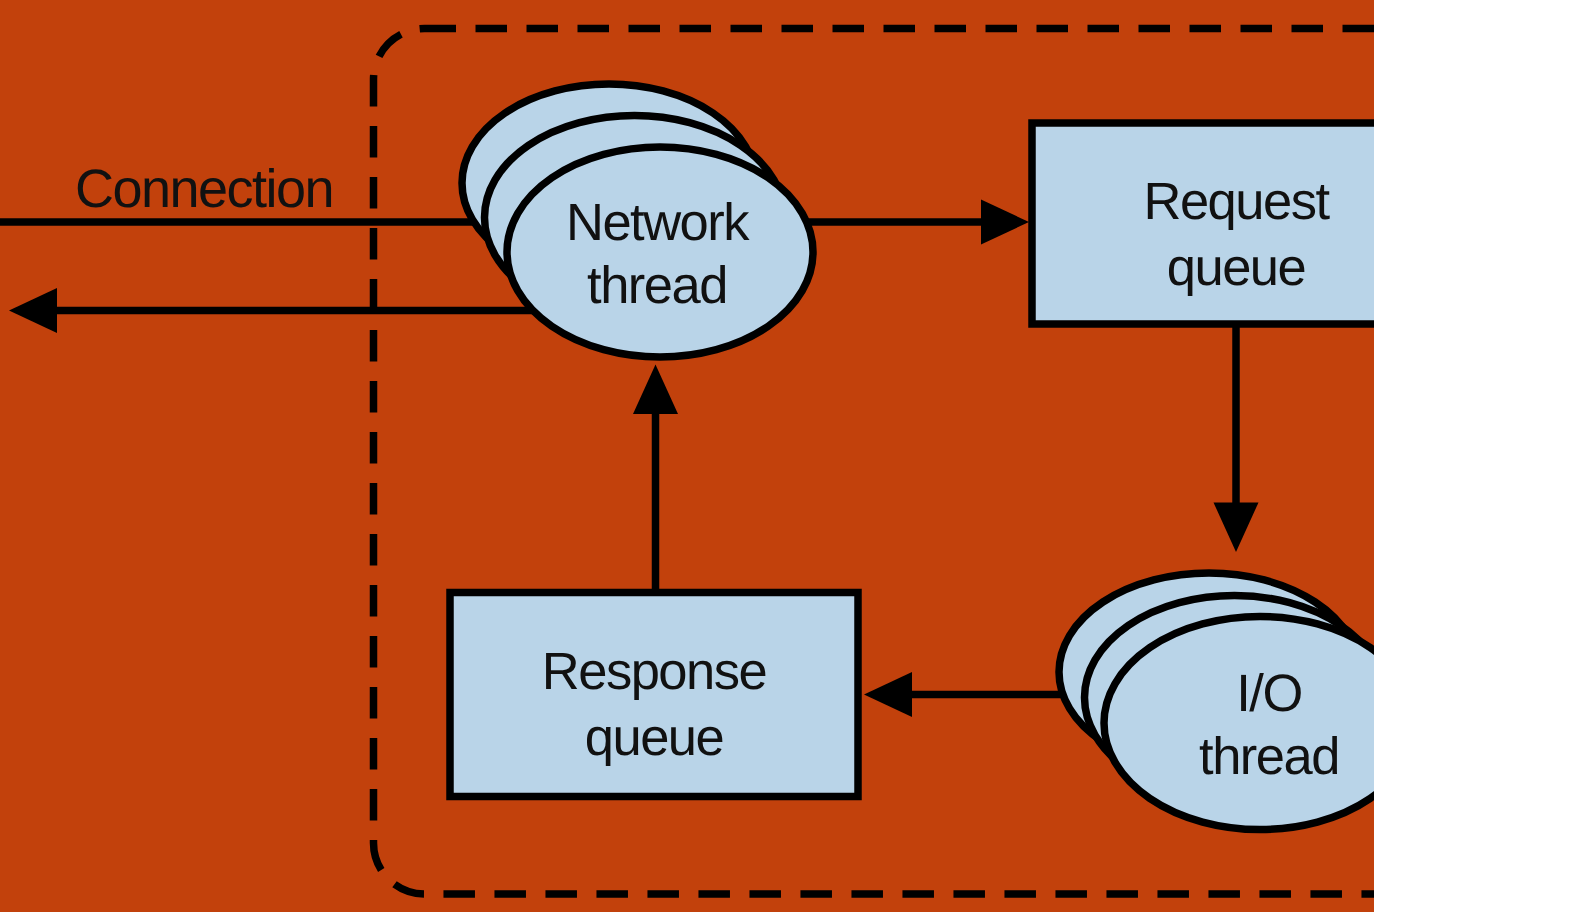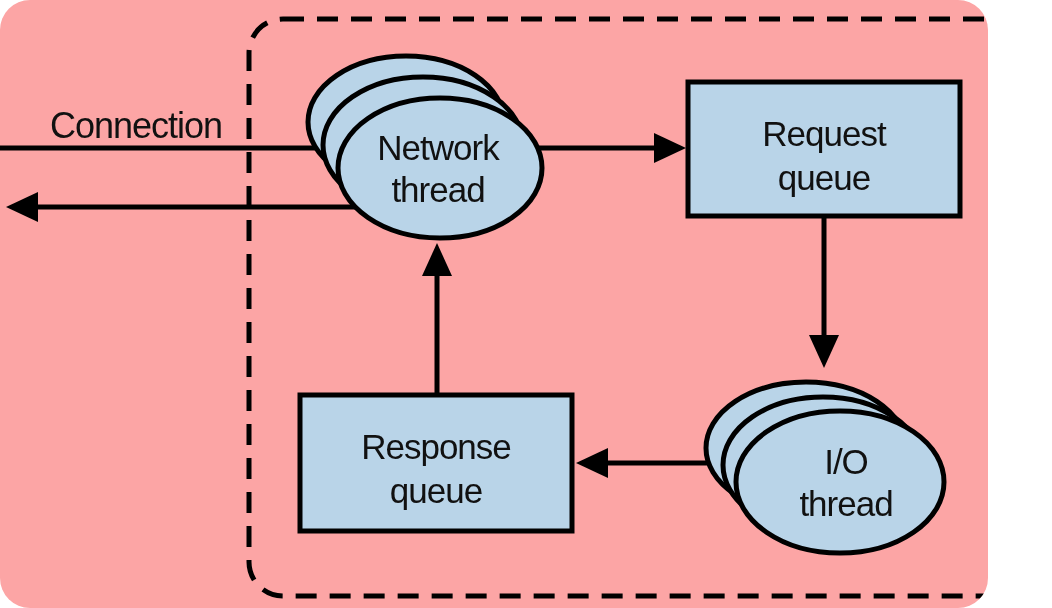--- a/index.html
+++ b/index.html
@@ -3,25 +3,24 @@
 <meta charset="utf-8">
 <style>
   html, body {
     margin: 0;
     padding: 0;
     background: #ffffff;
     font-family: "Liberation Sans", sans-serif;
   }
   .stage {
     position: relative;
-    width: 988px;
+    width: 916px;
     height: 608px;
-    background: #fca5a5;
+    background: #c2410c;
     overflow: hidden;
-    border-radius: 30px;
   }
   svg { display: block; }
   .boundary {
     fill: none;
     stroke: #000000;
     stroke-width: 5;
     stroke-dasharray: 21 13;
   }
   .edge {
     stroke: #000000;

